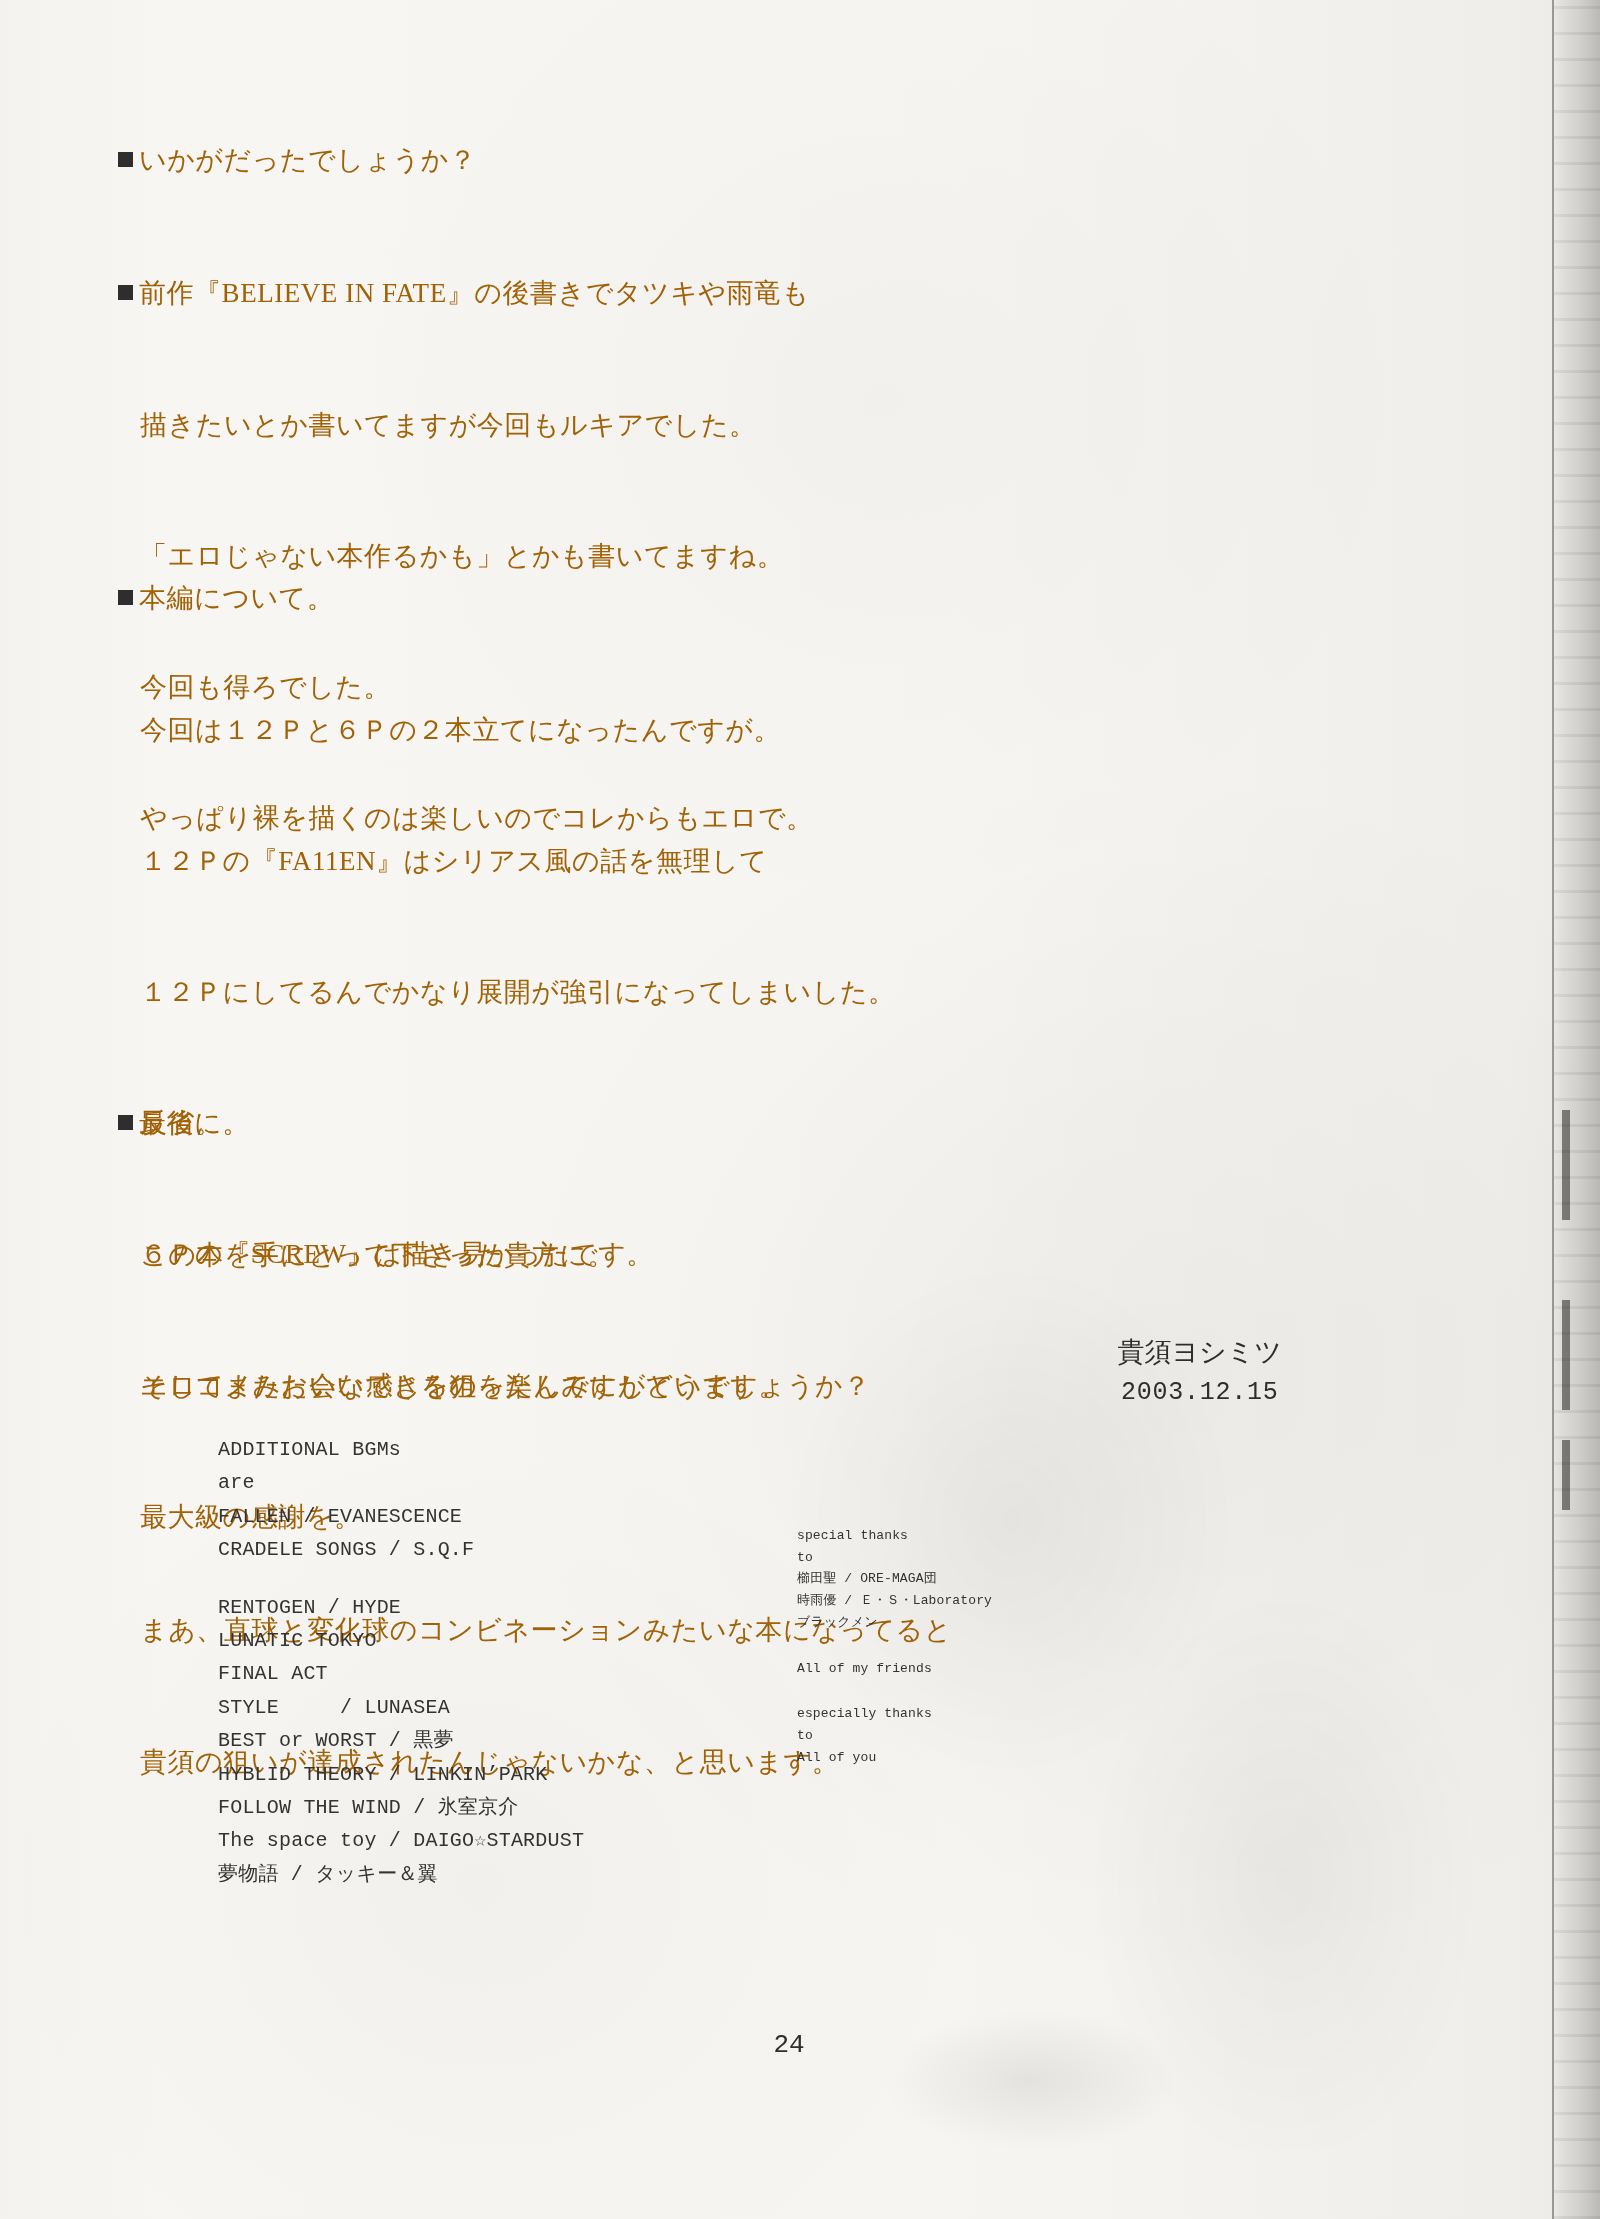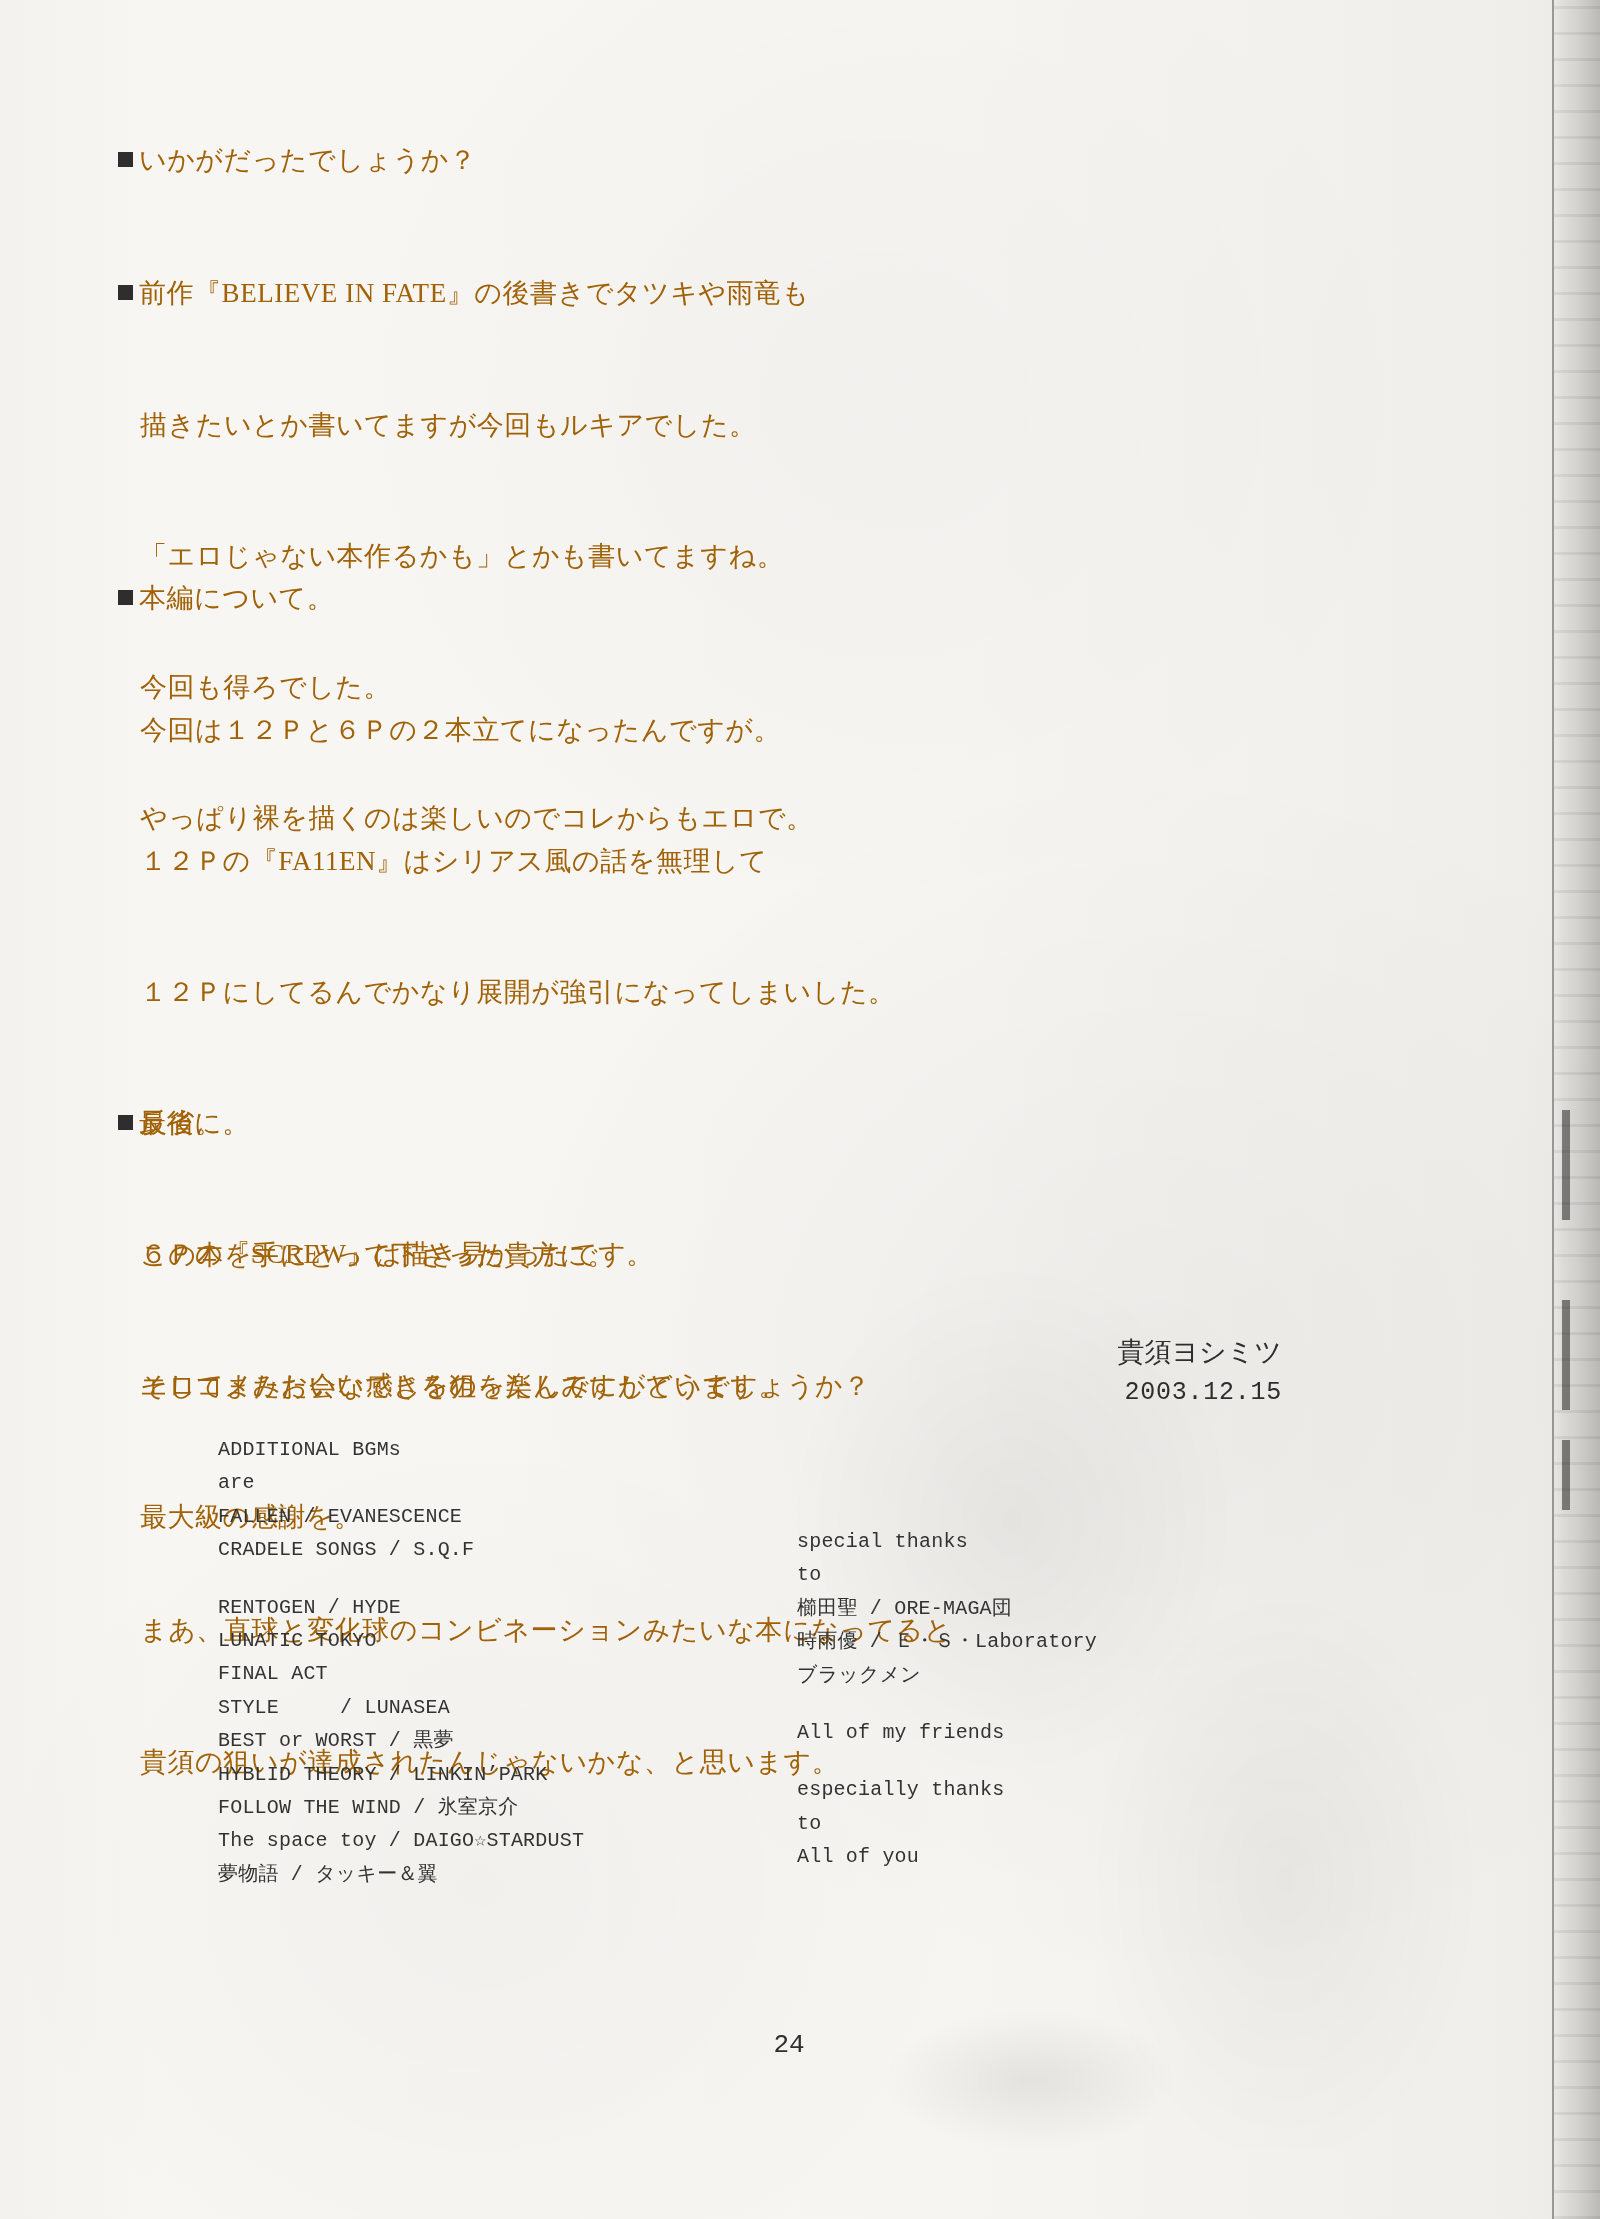--- a/index.html
+++ b/index.html
@@ -116,21 +116,21 @@
     white-space: pre;
     padding-left: 22px;
   }
   .spacer { display: block; height: 26px; }
 
   
   .signature {
     position: absolute;
     right: 318px;
     top: 1332px;
-    text-align: right;
+    text-align: center;
     font-family: "Liberation Serif", serif;
     font-size: 27px;
     line-height: 1.55;
     color: #2e2e2e;
   }
   .signature .date {
     font-family: "Liberation Mono", monospace;
     font-size: 25px;
     letter-spacing: 0.03em;
   }
@@ -144,21 +144,21 @@
     font-size: 20px;
     line-height: 1.67;
     color: #333;
     letter-spacing: 0.01em;
   }
   .credits-right {
     position: absolute;
     left: 757px;
     top: 1525px;
     font-family: "Liberation Mono", monospace;
-    font-size: 20px;
+    font-size: 13px;
     line-height: 1.67;
     color: #333;
     letter-spacing: 0.01em;
   }
   .credits-left div, .credits-right div { white-space: pre; margin-left: 40px; }
   .gap { height: 24px; }
 
   .page-number {
     position: absolute;
     left: 0;

